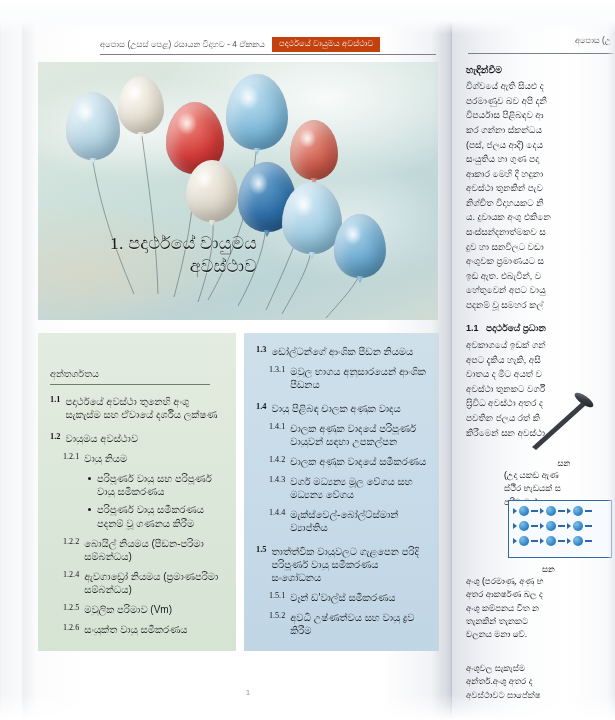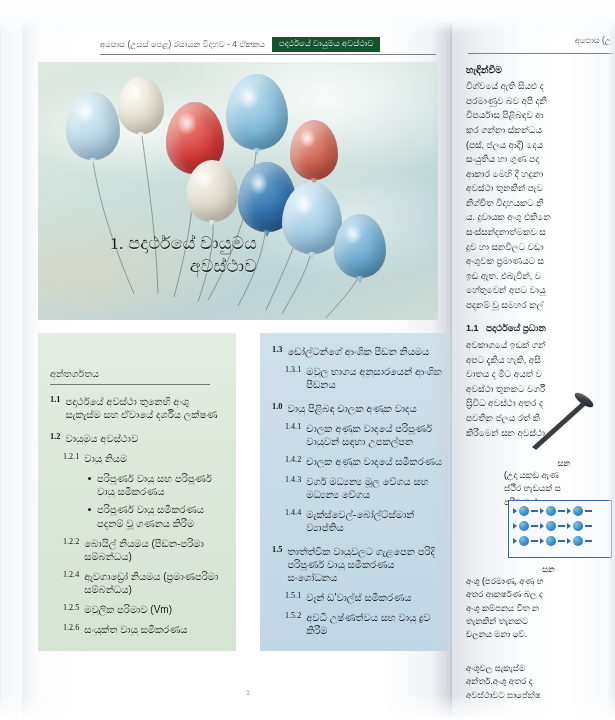--- a/index.html
+++ b/index.html
@@ -39,21 +39,21 @@
   #header{
     position:absolute;left:78px;top:37px;width:340px;height:15px;
     display:flex;align-items:center;gap:7px;white-space:nowrap;
   }
   .hdr-txt{
     font-size:8.2px;color:#4a4a50;letter-spacing:.1px;
     font-family:"Liberation Sans", sans-serif;
     filter:blur(.12px);
   }
   .hdr-chip{
-    background:#14532d;color:#ffffff;font-size:8.2px;
+    background:#c2410c;color:#ffffff;font-size:8.2px;
     padding:2px 7px 3px 7px;letter-spacing:.1px;
     filter:blur(.12px);
   }
   #header-rule{
     position:absolute;left:78px;top:54px;width:336px;height:1px;
     background:#7d8088;
   }
 
   
   #photo{
@@ -114,21 +114,21 @@
   }
   #contents-rule{
     position:absolute;left:28px;top:384px;width:160px;height:1px;background:#6f7d6f;
   }
 
   #col-left{
     position:absolute;left:16px;top:333px;width:198px;height:318px;
     background:linear-gradient(180deg,#e3ece0 0%,#dce8da 45%,#d6e4d4 100%);
   }
   #col-right{
-    position:absolute;left:238px;top:333px;width:195px;height:318px;
+    position:absolute;left:222px;top:333px;width:195px;height:318px;
     background:linear-gradient(180deg,#cfe0ea 0%,#c7dbe8 45%,#c1d6e5 100%);
   }
   .toc{
     position:absolute;left:0;right:0;top:0;bottom:0;
     padding:12px 10px 0 12px;box-sizing:border-box;
   }
   #col-left .toc{padding-top:62px;}
   #col-right .toc{padding-top:12px;}
 
   .entry{display:flex;gap:5px;margin-bottom:7px;line-height:1.3;}
@@ -330,21 +330,21 @@
         <span class="num lvl1">1.3</span>
         <span class="txt">ඩෝල්ටන්ගේ ආංශික පීඩන නියමය</span>
       </div>
       <div class="entry lvl2">
         <span class="num">1.3.1</span>
         <span class="txt">මවුල භාගය අනුසාරයෙන් ආංශික පීඩනය</span>
       </div>
       <div class="gap"></div>
 
       <div class="entry">
-        <span class="num lvl1">1.0</span>
+        <span class="num lvl1">1.4</span>
         <span class="txt">වායු පිළිබඳ චාලක අණුක වාදය</span>
       </div>
       <div class="entry lvl2">
         <span class="num">1.4.1</span>
         <span class="txt">චාලක අණුක වාදයේ පරිපූර්ණ වායුවන් සඳහා උපකල්පන</span>
       </div>
       <div class="entry lvl2">
         <span class="num">1.4.2</span>
         <span class="txt">චාලක අණුක වාදයේ සමීකරණය</span>
       </div>

